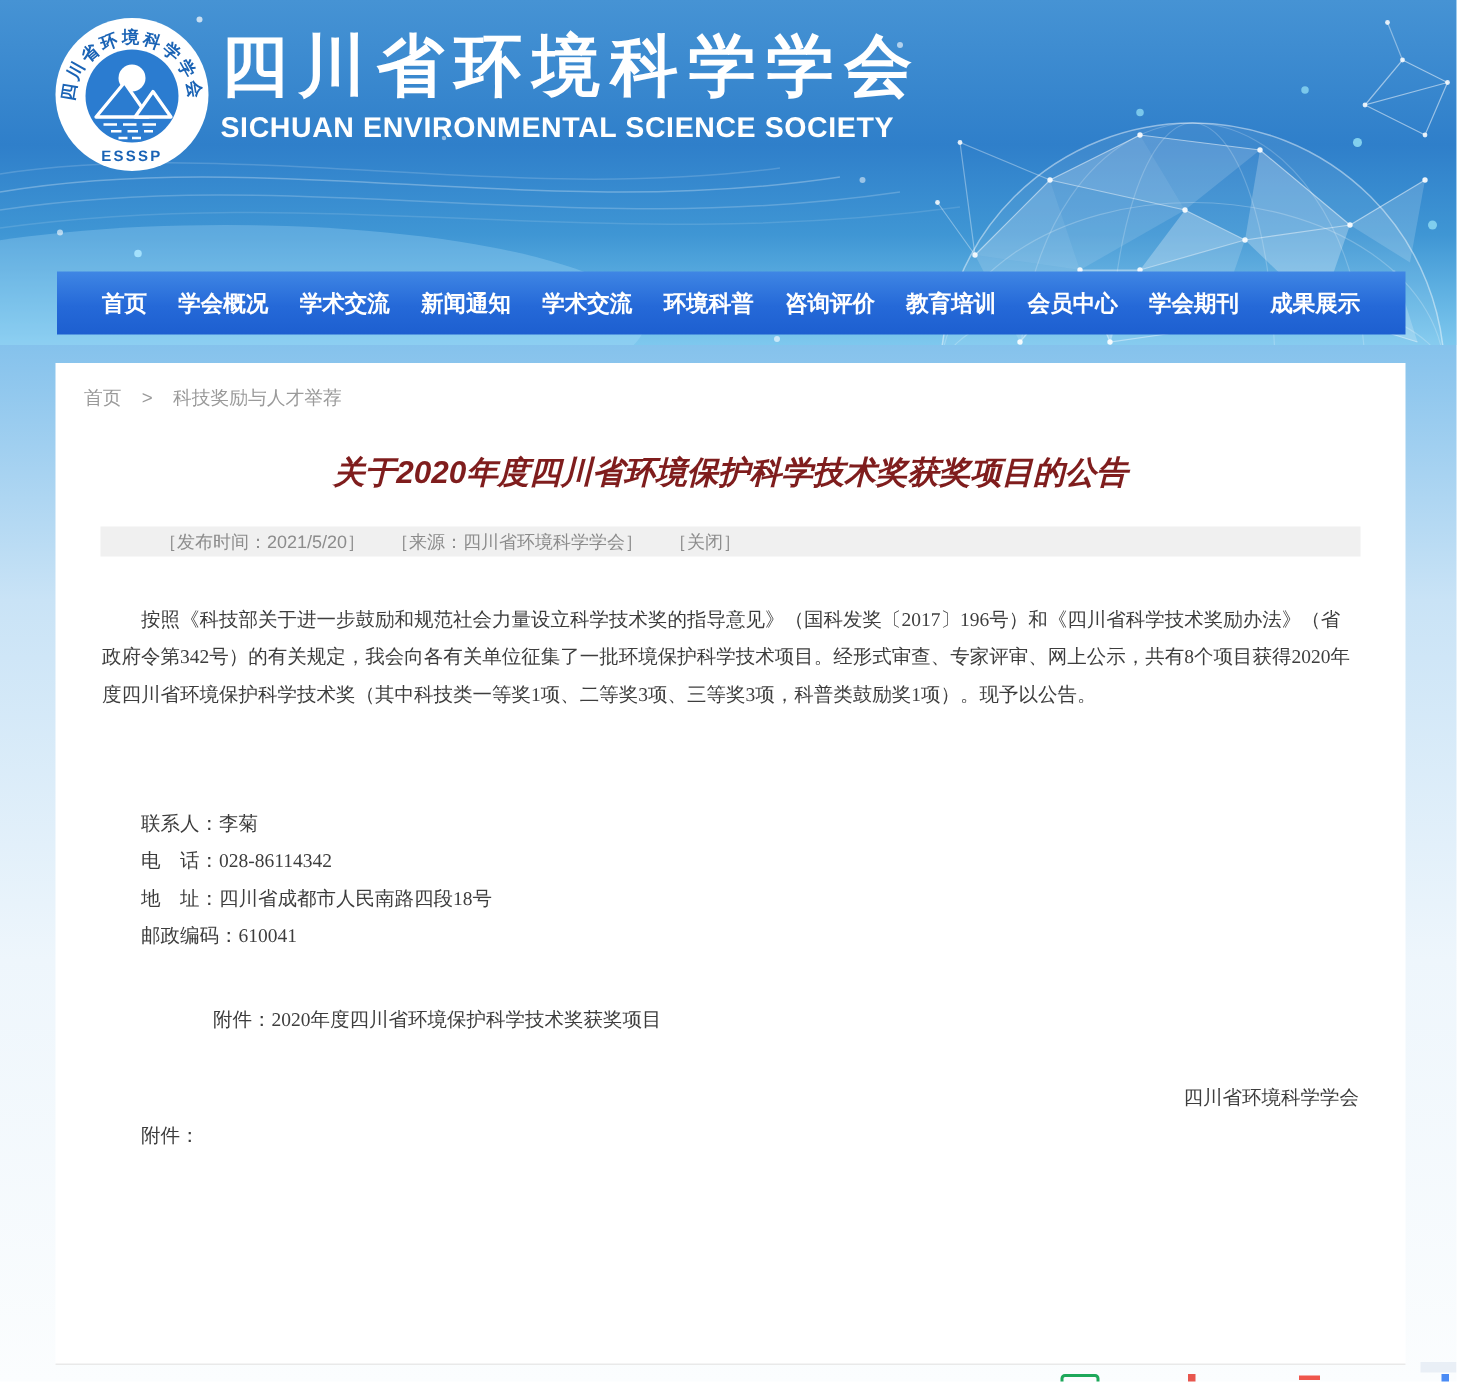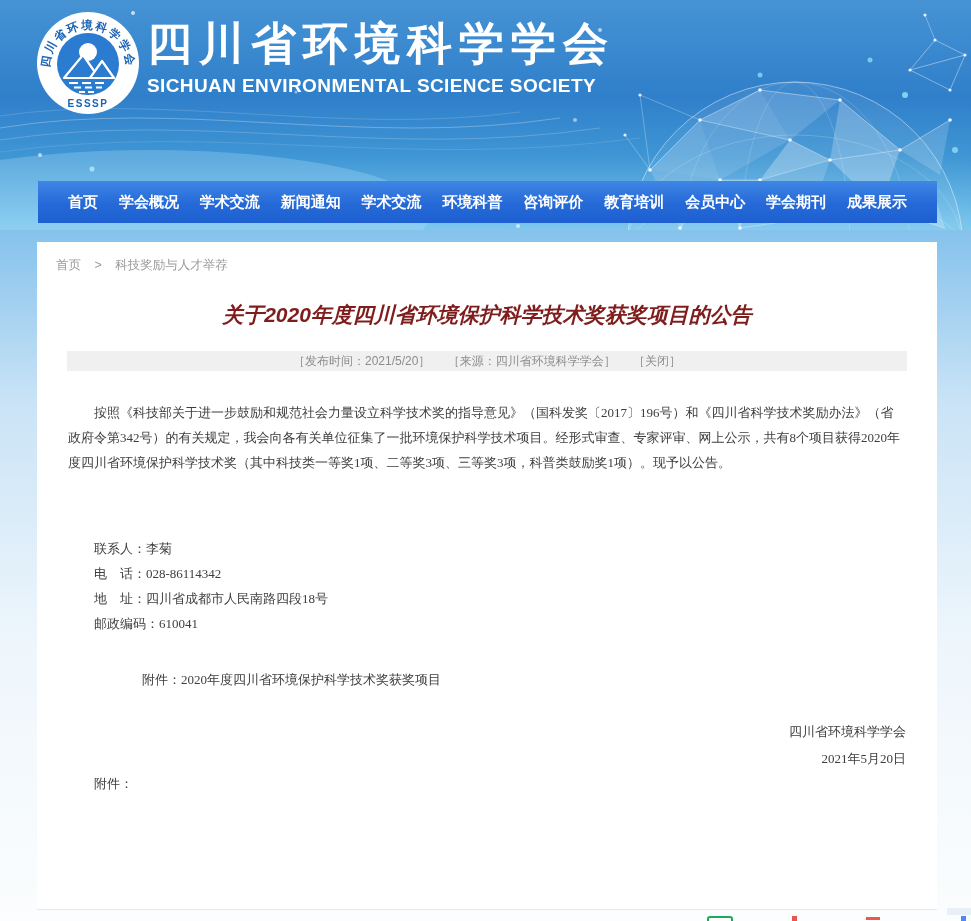--- a/index.html
+++ b/index.html
@@ -29,21 +29,21 @@
   .panel{
     position:absolute;left:37px;top:242px;width:900px;height:668px;background:#ffffff;
     box-sizing:border-box;border-bottom:1px solid #e9e9e9;
   }
   .breadcrumb{padding:15px 17px 0 19px;font-size:12.5px;color:#9a9a9a;}
   .breadcrumb a{color:#9a9a9a;text-decoration:none;cursor:pointer;}
   .breadcrumb .sep{margin:0 10px;}
   .page-title{margin:27px 30px 0;text-align:center;font-size:21px;font-weight:bold;color:#7f1d1d;font-style:italic;}
   .meta-bar{
     margin:22px 30px 0;background:#f0f0f0;height:20px;line-height:20px;
-    text-align:center;font-size:12px;color:#8c8c8c;
+    text-align:left;font-size:12px;color:#8c8c8c;padding-left:32px;
   }
   .meta-bar span{margin:0 7px;}
   .meta-bar .close{cursor:pointer;}
   .article-body{
     margin:29px 31px 0;font-family:Liberation Serif, serif;
     font-size:13px;line-height:25px;color:#3d3d3d;
   }
   .para{text-indent:2em;margin:0;}
   .contact{margin:61px 0 1px 2em;}
   .attach-1{margin:31px 0 0 2em;padding-left:48px;}
@@ -204,21 +204,20 @@
     <div class="contact">
       <div>联系人：李菊</div>
       <div>电　话：028-86114342</div>
       <div>地　址：四川省成都市人民南路四段18号</div>
       <div>邮政编码：610041</div>
     </div>
 
     <div class="attach-1">附件：2020年度四川省环境保护科学技术奖获奖项目</div>
 
     <div class="sig-line">四川省环境科学学会</div>
-    <div class="date-line">2021年5月20日</div>
 
     <div class="attach-2">附件：</div>
   </div>
 </div>
 
 <div class="frag frag-gray-box"></div>
 <div class="frag frag-green"></div>
 <div class="frag frag-red-dot"></div>
 <div class="frag frag-red-bar"></div>
 <div class="frag frag-blue-dot"></div>

